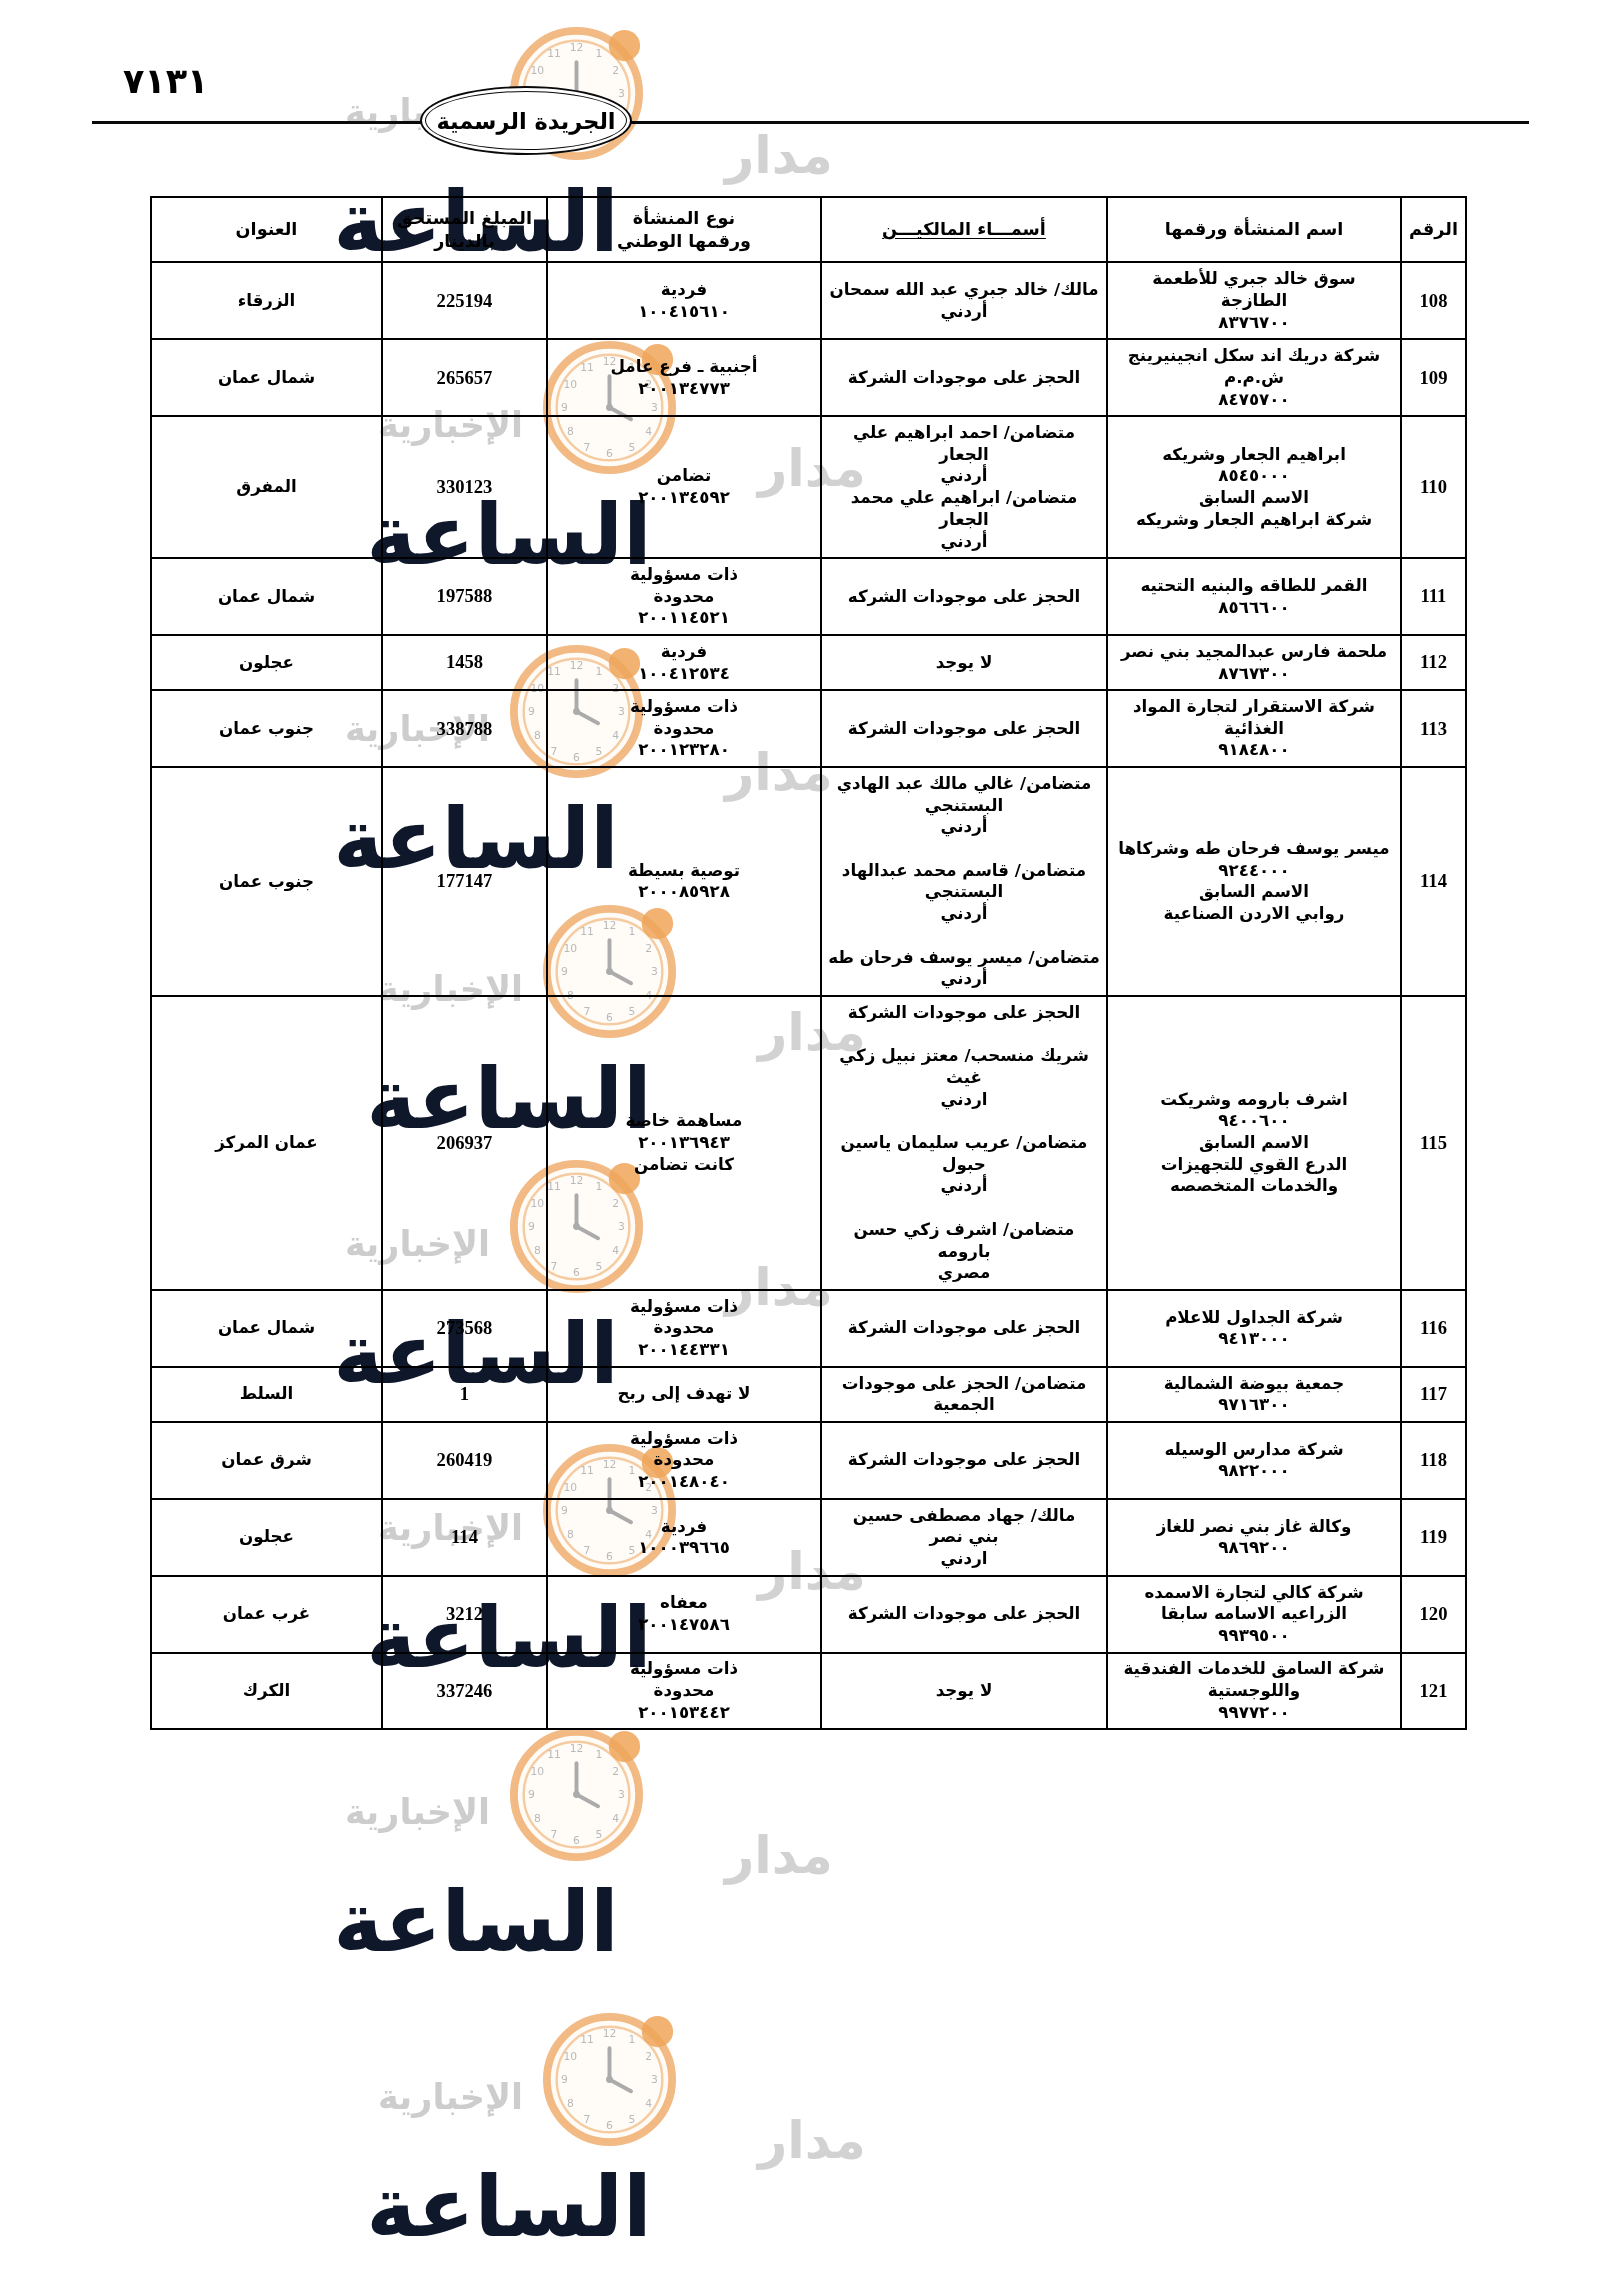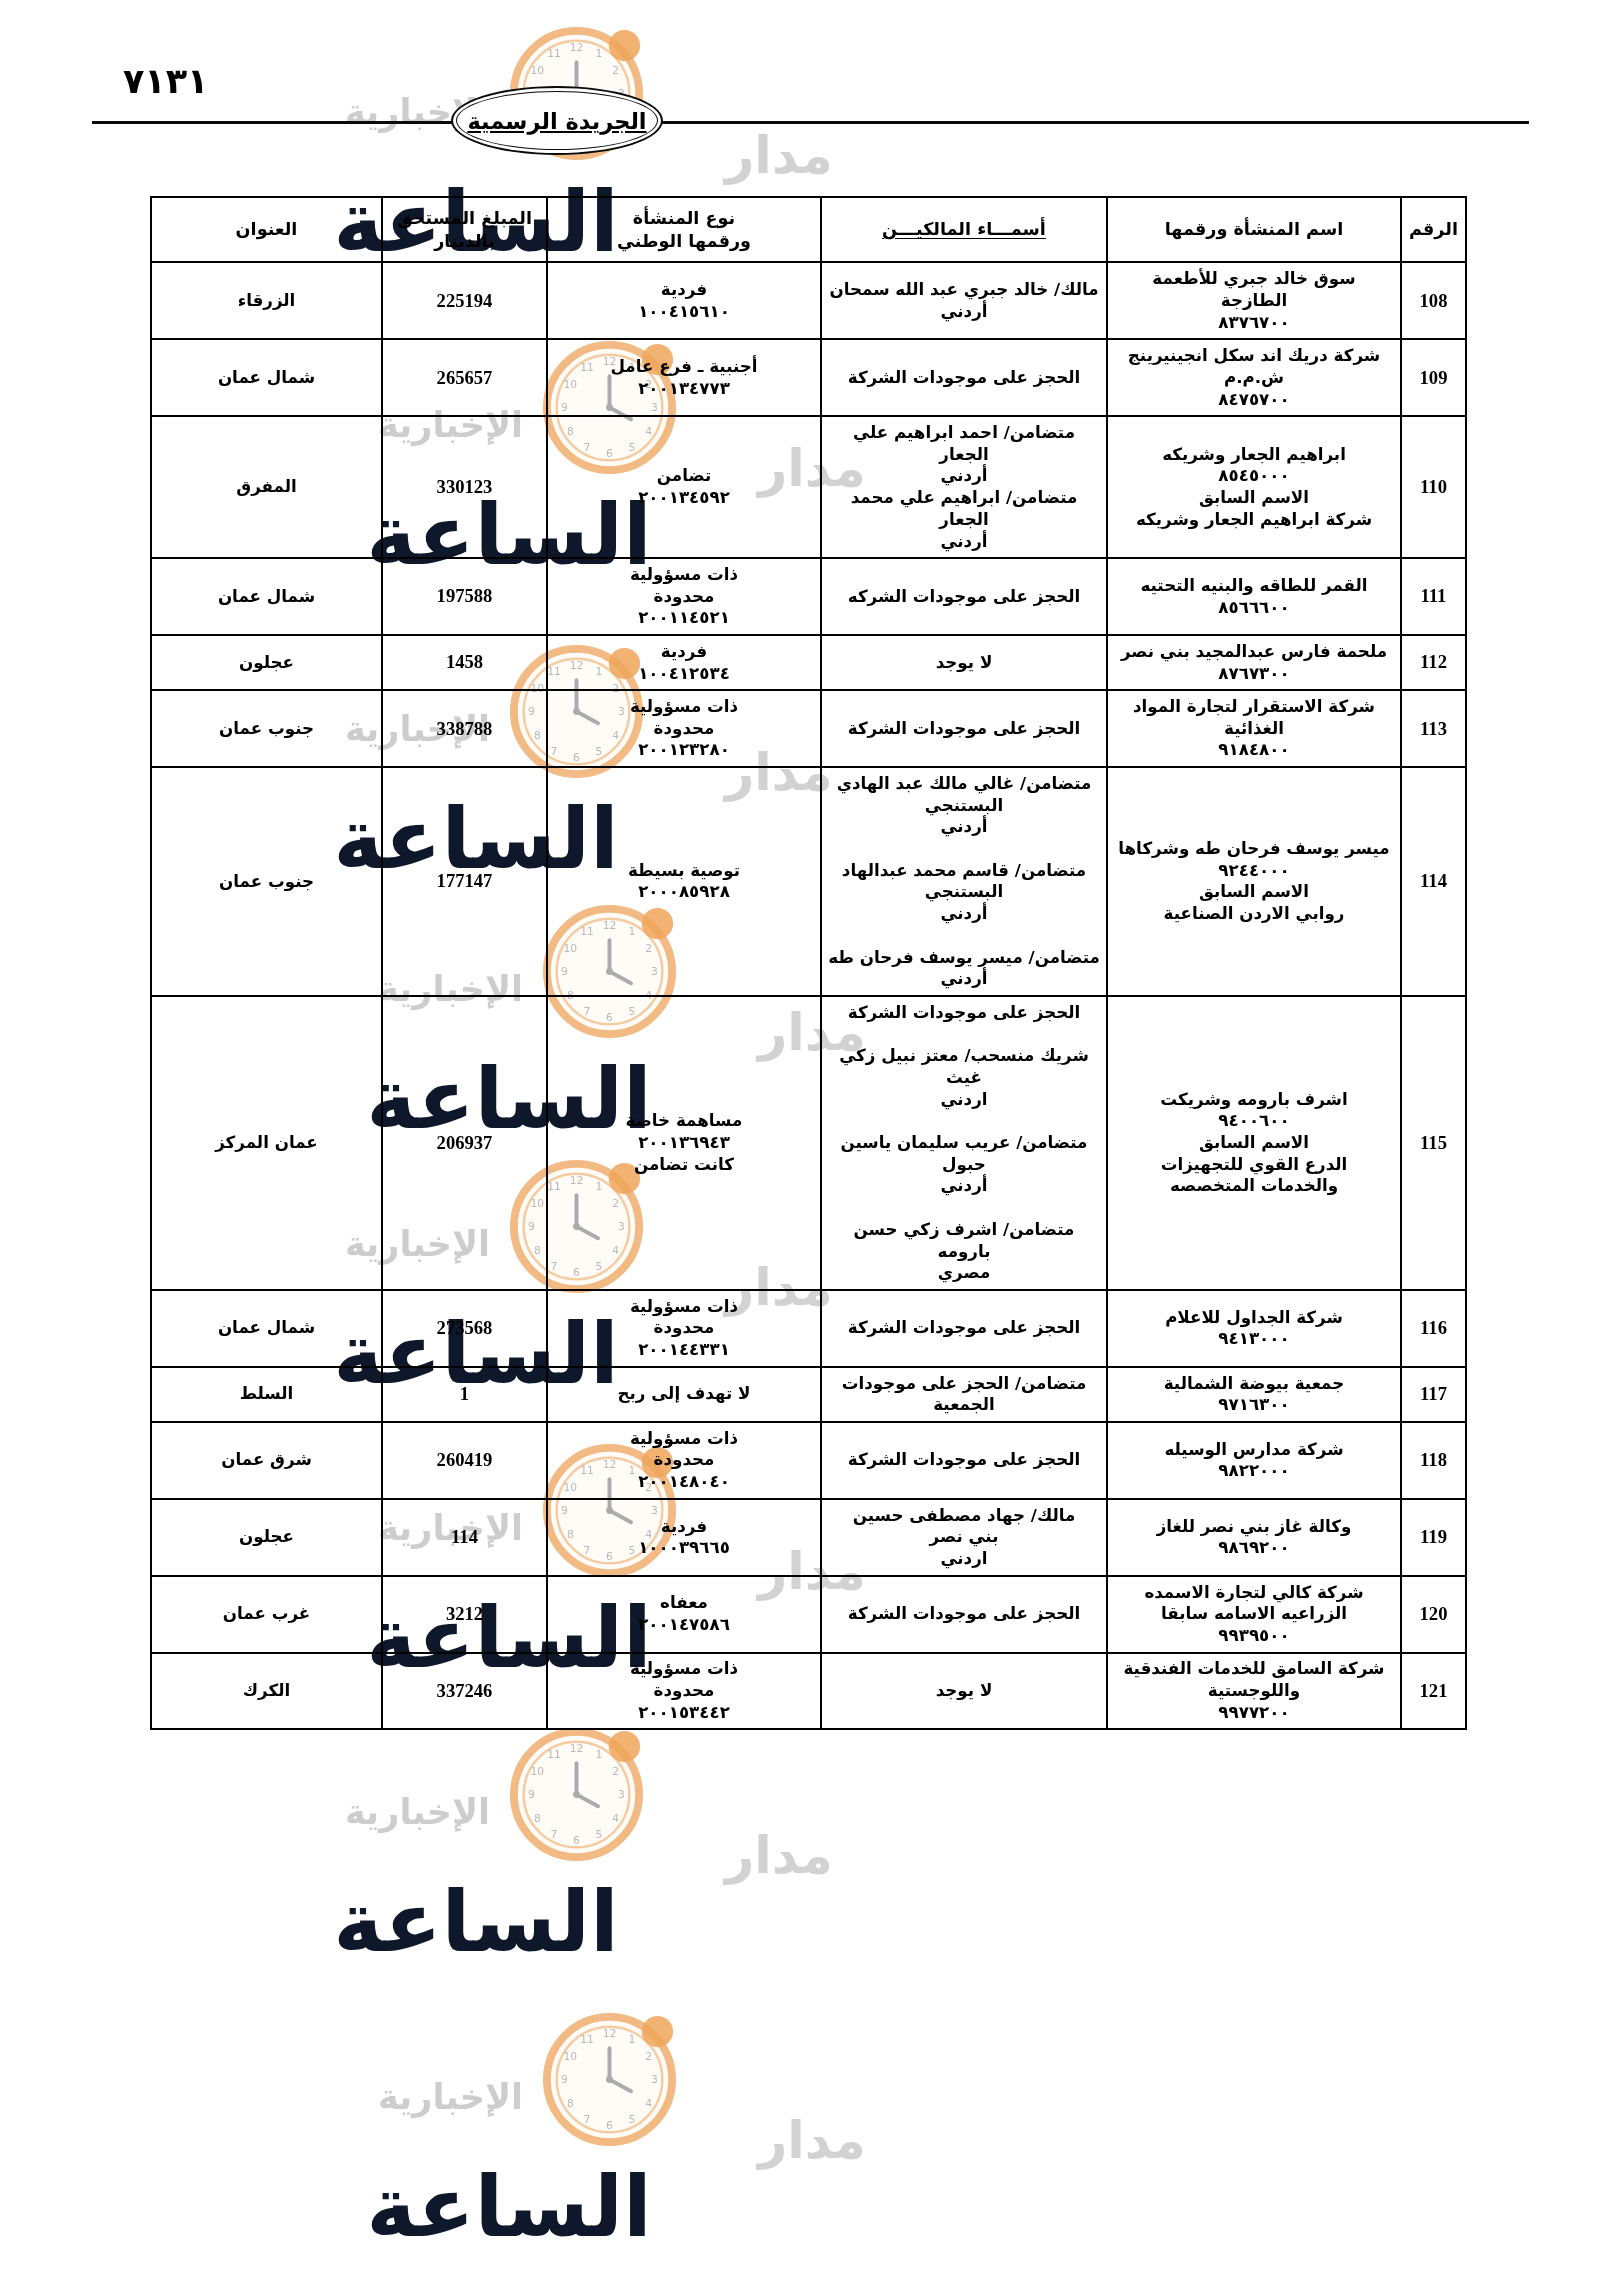--- a/index.html
+++ b/index.html
@@ -14,23 +14,23 @@
   .wm { position:absolute; width:549px; height:304px; }
   .wm-clock { position:absolute; left:167px; top:15.7px; }
   .wm-sub  { position:absolute; left:3.9px;   top:82px;  font-size:35px; font-weight:bold; color:#cdcdcd; }
   .wm-top  { position:absolute; left:384px; top:116px; font-size:51px; font-weight:bold; color:#d2d2d2; }
   .wm-main { position:absolute; left:-7.8px;  top:163px; font-size:84px; font-weight:bold; color:#0f172a; }
 
   
   .page-number { position:absolute; top:61px; left:123px; font-size:35px; font-weight:bold; z-index:2; }
   .header-rule { position:absolute; top:121px; left:92px; width:1437px; border-top:3.9px solid #0a0a0a; z-index:1; }
   .masthead-oval {
-    position:absolute; left:451px; top:86px; width:212px; height:69px;
+    position:absolute; left:420px; top:86px; width:212px; height:69px;
     border:2.5px solid #0a0a0a; border-radius:50%; background:#fff;
-    display:flex; align-items:center; justify-content:center; z-index:2;text-decoration:underline;
+    display:flex; align-items:center; justify-content:center; z-index:2;
   }
   .masthead-oval::before {
     content:""; position:absolute; inset:2.9px; border:1.5px solid #0a0a0a; border-radius:50%;
   }
   .masthead-title { font-size:22.5px; font-weight:bold; position:relative; }
 
   
   table.gazette {
     position:absolute; top:196px; right:154px; width:1315px;
     border-collapse:collapse; direction:rtl; z-index:1;

